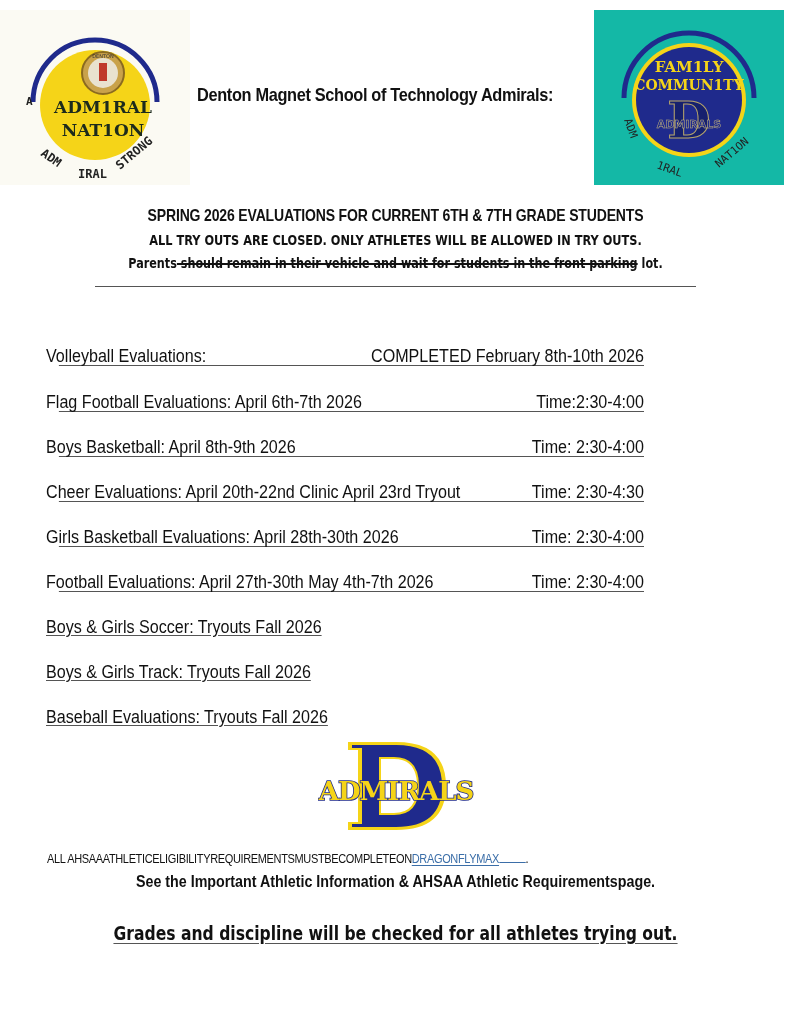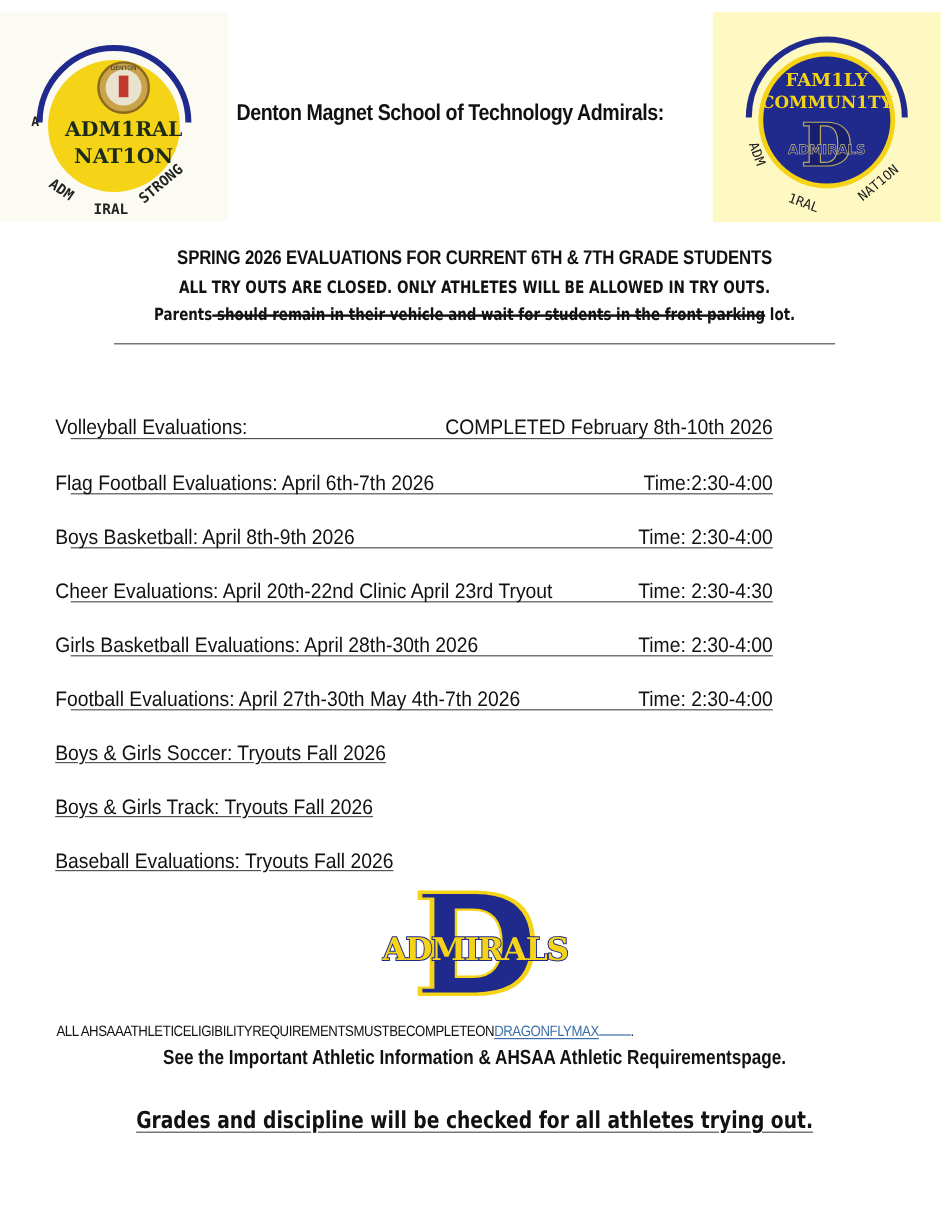--- a/index.html
+++ b/index.html
@@ -1,20 +1,20 @@
 <!DOCTYPE html>
 <html><head>
 <meta charset="utf-8">
 <style>
   * { box-sizing: border-box; margin: 0; padding: 0; }
   html, body { width: 791px; height: 1024px; background: #ffffff; overflow: hidden; }
   body { position: relative; font-family: "Liberation Sans", sans-serif; color: #111; }
 
   .logo-left { position: absolute; left: 0; top: 10px; width: 190px; height: 175px; background: #fbfaf3; }
-  .logo-right { position: absolute; left: 594px; top: 10px; width: 190px; height: 175px; background: #fef9c3; }
+  .logo-right { position: absolute; left: 594px; top: 10px; width: 190px; height: 175px; background: #14b8a6; }
   .logo-left svg, .logo-right svg { width: 100%; height: 100%; display: block; }
 
   .school-title {
     position: absolute; left: 197px; top: 84px;
     font-family: "Liberation Sans Narrow", "Liberation Sans", sans-serif;
     font-weight: bold; font-size: 19px; letter-spacing: -0.4px;
     transform: scaleX(0.86); transform-origin: left center;
     white-space: nowrap;
   }
 

